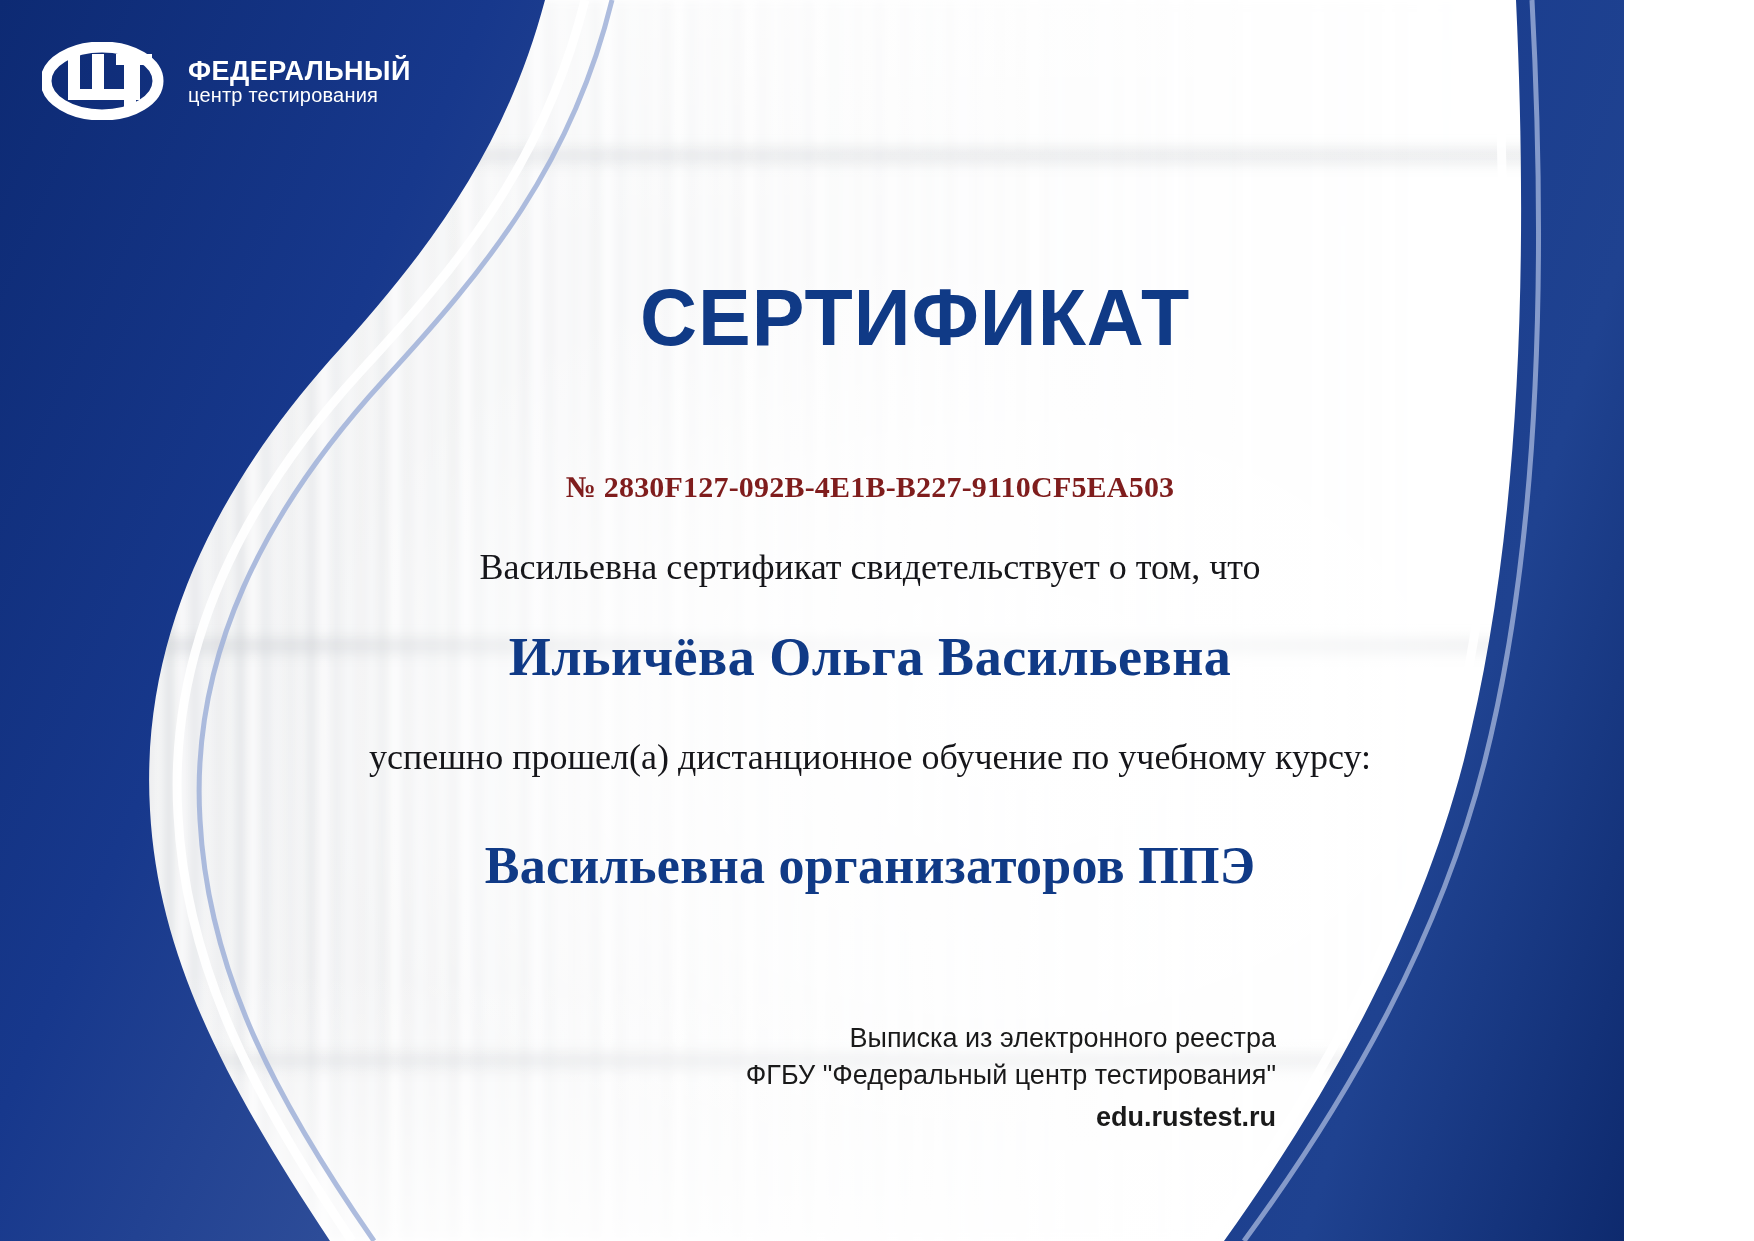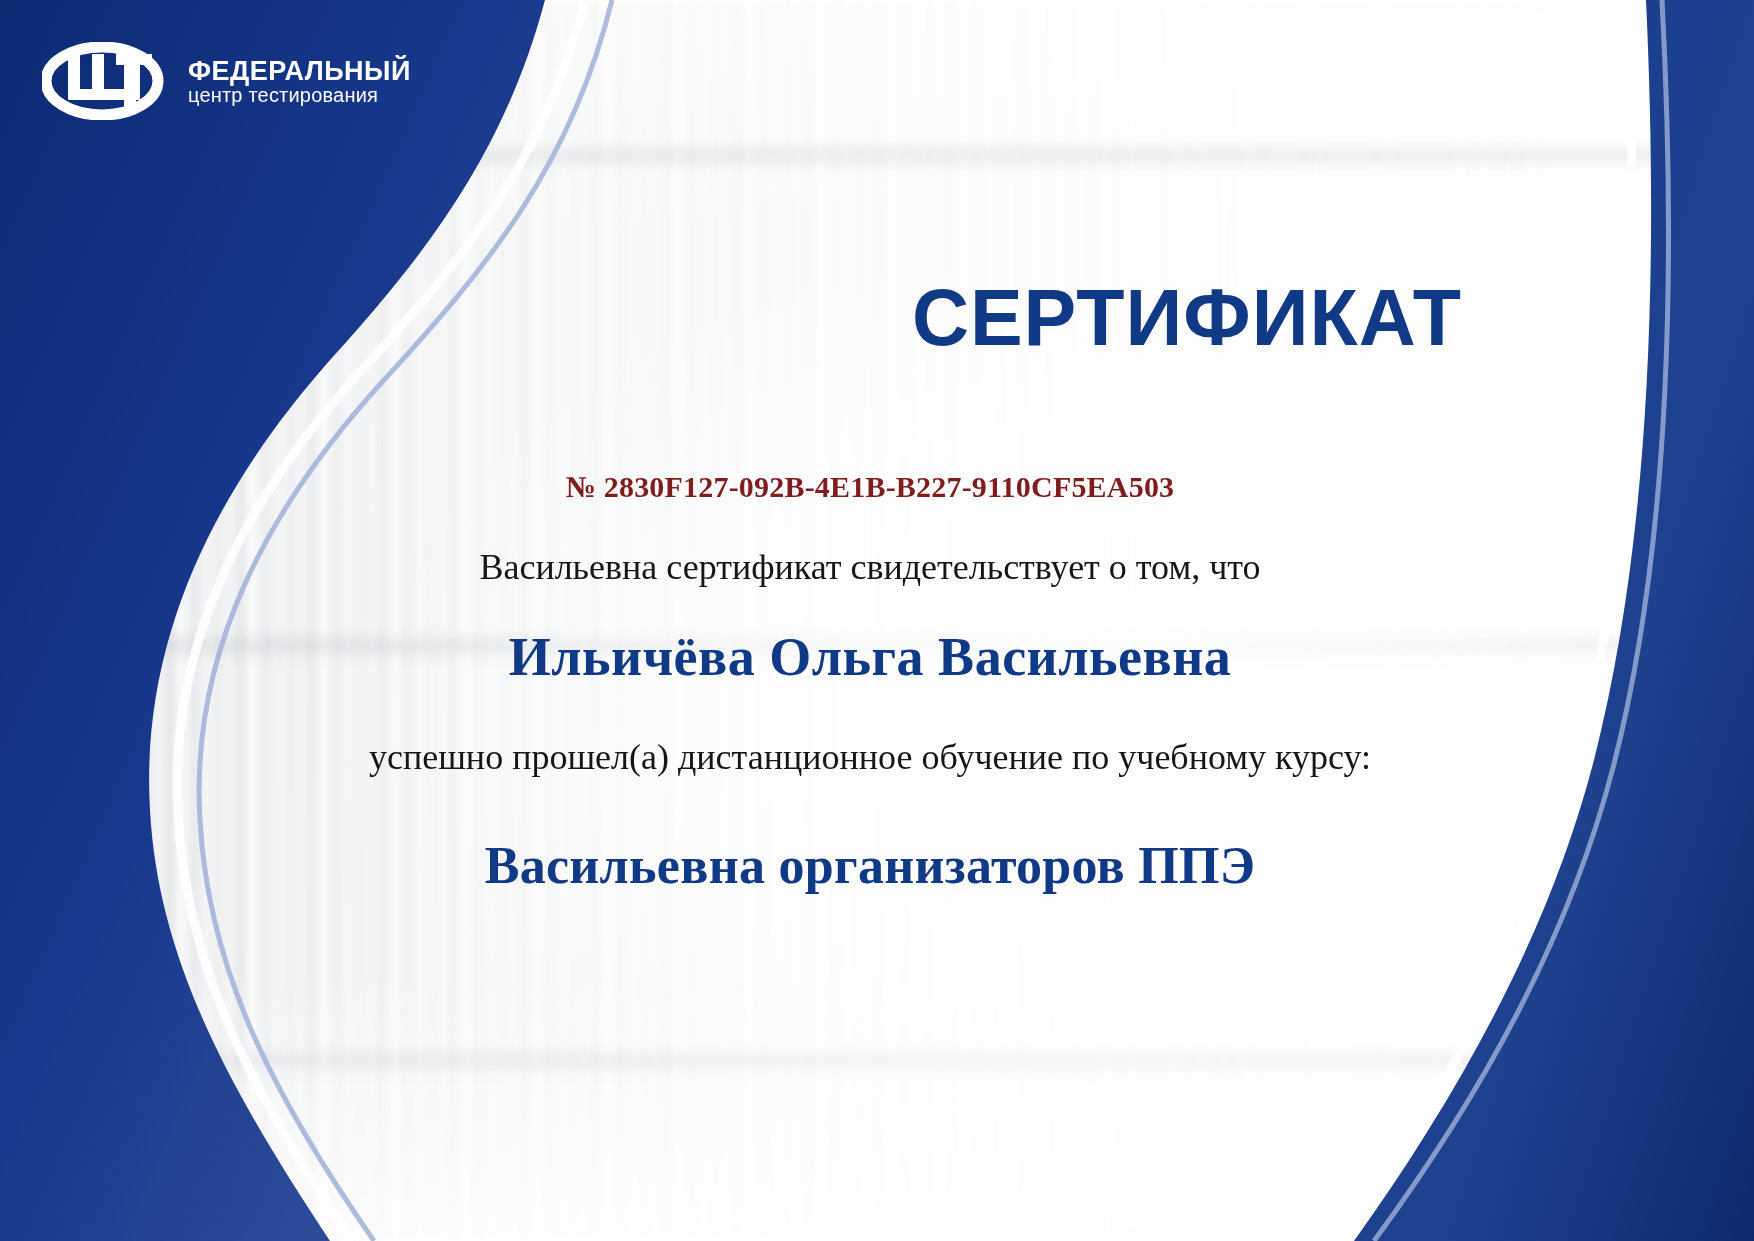--- a/index.html
+++ b/index.html
@@ -3,21 +3,21 @@
 <meta charset="utf-8">
 <title>Сертификат</title>
 <style>
   html, body {
     margin: 0;
     padding: 0;
     background: #ffffff;
   }
   #certificate {
     position: relative;
-    width: 1754px;
+    width: 1624px;
     height: 1241px;
     overflow: hidden;
     background: #ffffff;
     font-family: "Liberation Serif", "DejaVu Serif", serif;
   }
 
   
   .photo-bg {
     position: absolute;
     inset: 0;
@@ -102,21 +102,21 @@
     margin-top: 7px;
   }
 
   .title-row {
     position: absolute;
     top: 278px;
     left: 640px;
     right: 20px;
     display: flex;
     align-items: flex-end;
-    justify-content: center;
+    justify-content: flex-start;
     gap: 18px;
   }
   .cert-title {
     font-family: "Liberation Sans", "DejaVu Sans", sans-serif;
     font-weight: 700;
     font-size: 79px;
     letter-spacing: 1px;
     color: #103a86;
     line-height: 1;
   }
@@ -249,14 +249,19 @@
   </div>
 
   <div class="body-block">
     <p class="cert-number">№ 2830F127-092B-4E1B-B227-9110CF5EA503</p>
     <p class="intro-line">Васильевна сертификат свидетельствует о том, что</p>
     <p class="recipient-name">Ильичёва Ольга Васильевна</p>
     <p class="course-line">успешно прошел(а) дистанционное обучение по учебному курсу:</p>
     <p class="course-name">Васильевна организаторов ППЭ</p>
   </div>
 
+  <div class="footer-block">
+    <div class="footer-line">Выписка из электронного реестра</div>
+    <div class="footer-line">ФГБУ "Федеральный центр тестирования"</div>
+    <div class="footer-site">edu.rustest.ru</div>
+  </div>
 
 </div>
 
 </body></html>

